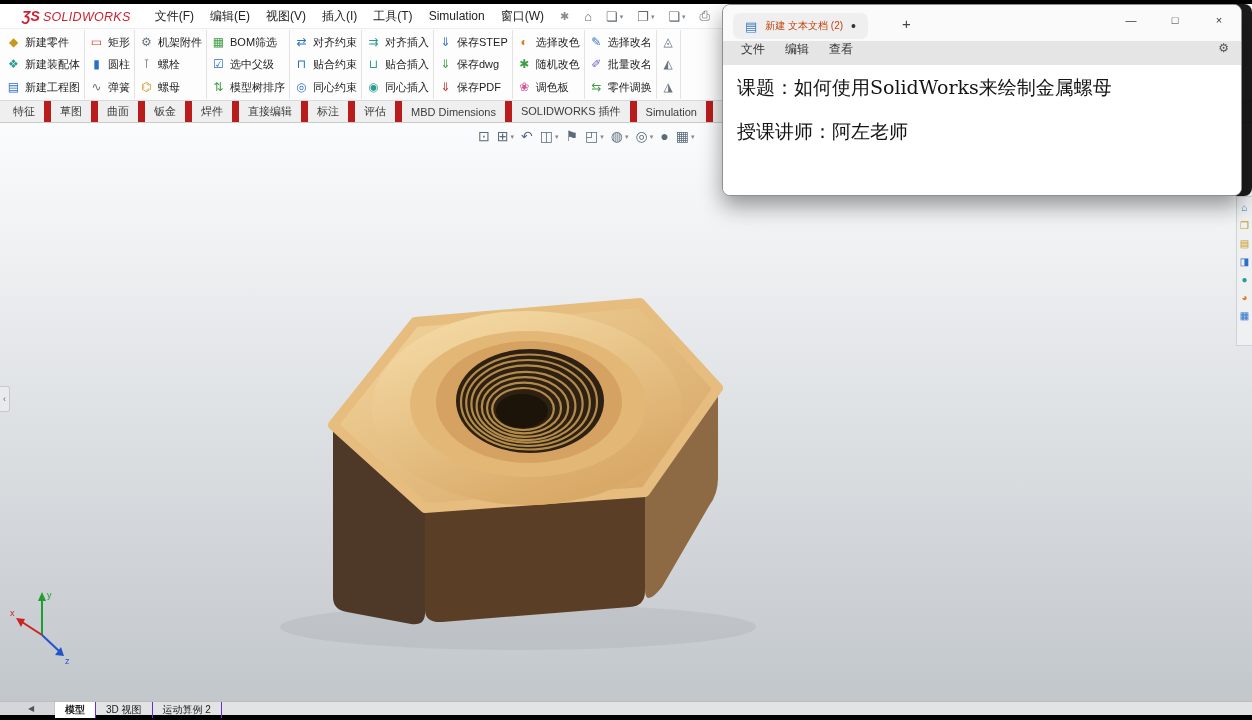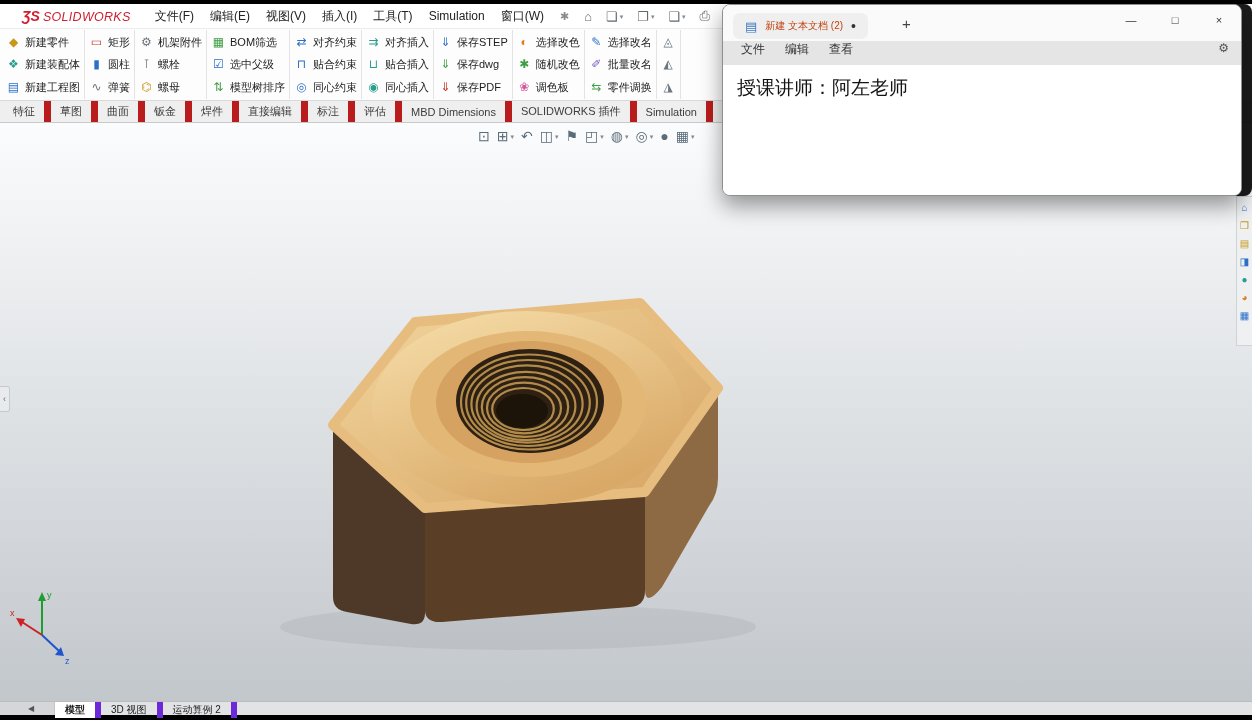--- a/index.html
+++ b/index.html
@@ -44,21 +44,21 @@
   .hud .hic{font-size:14px;color:#5a6b7a;line-height:20px}
   .flyout{position:absolute;left:0;top:263px;width:10px;height:26px;background:#e8eaec;border:1px solid #c7cacd;border-left:0;display:flex;align-items:center;justify-content:center;font-size:9px;color:#667;border-radius:0 3px 3px 0}
 
   
   .task-pane{position:absolute;right:0;top:196px;width:16px;height:150px;background:#eef0f2;border:1px solid #d0d3d6;border-right:0;display:flex;flex-direction:column;align-items:center;gap:6px;padding-top:5px;z-index:4}
   .task-pane .tic{font-size:10px;line-height:12px}
 
   
   .bottom-tabs{height:14px;background:#e2e3e5;border-top:1px solid #bdbdbd;display:flex;align-items:stretch;font-size:10px;color:#222}
   .btab-scroll{width:55px;display:flex;align-items:center;padding-left:28px;color:#555;font-size:8px;border-right:1px solid #c5c5c5;background:#d4d6d9}
-  .btab{padding:8px 10px;display:flex;align-items:center;border-right:6px solid #6d28d9;white-space:nowrap;cursor:default}
+  .btab{padding:8px 10px;display:flex;align-items:center;border-right:1px solid #6d28d9;white-space:nowrap;cursor:default}
   .btab.active{background:#fff;font-weight:bold}
 
   
   .statusbar{height:10px;background:#d6d7d9;display:flex;align-items:center;font-size:9px;color:#333;padding:0 8px;line-height:10px}
   .sb-left{white-space:nowrap}
   .sb-spacer{flex:1}
   .sb-right{white-space:nowrap;margin-right:110px}
 
   
   .notepad{position:absolute;left:722px;top:0;width:520px;height:192px;background:#fafafa;border:1px solid #8f8f8f;border-radius:8px;z-index:20;display:flex;flex-direction:column;box-shadow:10px 0 0 rgba(8,8,8,.92),0 10px 22px rgba(0,0,0,.4);overflow:hidden}
@@ -361,16 +361,17 @@
         <span class="np-ctl np-close">×</span>
       </div>
     </div>
     <div class="np-menubar">
       <span class="np-menu">文件</span>
       <span class="np-menu">编辑</span>
       <span class="np-menu">查看</span>
       <span class="np-gear">⚙</span>
     </div>
     <div class="np-editor">
+      <div class="np-line">课题：如何使用SolidWorks来绘制金属螺母</div>
       <div class="np-line">授课讲师：阿左老师</div>
     </div>
   </div>
 </div>
 
 </body></html>

